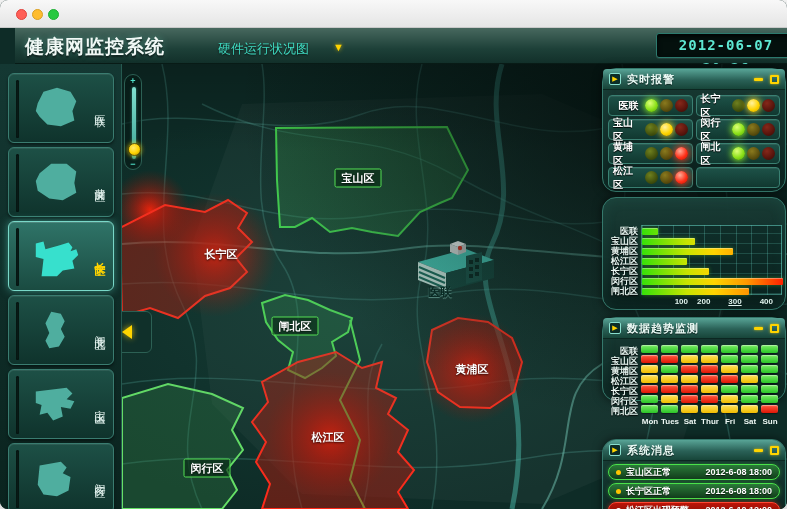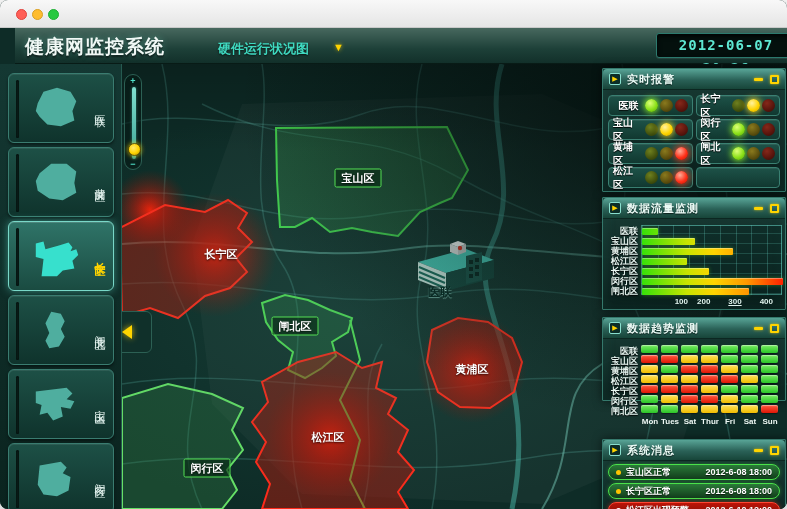--- a/index.html
+++ b/index.html
@@ -8,21 +8,21 @@
     box-shadow:0 6px 24px rgba(0,0,0,.35);background:#0e2c27;}
   
   #chrome{position:absolute;left:0;top:0;width:100%;height:28px;
     background:linear-gradient(#f8f8f8,#e5e5e5);border-bottom:1px solid #c9c9c9;}
   .dot{position:absolute;top:8.5px;width:11px;height:11px;border-radius:50%;}
   
   #appbar{position:absolute;left:0;top:28px;width:100%;height:36px;
     background:linear-gradient(#47685e,#1d4038 60%,#12302a);border-bottom:1px solid #081b16;margin-left:15px;}
   #app-title{position:absolute;left:10px;top:6px;font-size:19px;font-weight:bold;color:#f0f8f5;
     letter-spacing:1px;text-shadow:0 2px 2px rgba(0,0,0,.6),0 0 6px rgba(120,230,210,.35);}
-  #app-subtitle{position:absolute;left:203px;top:12px;font-size:13px;font-weight:bold;color:#3fd9c0;
+  #app-subtitle{position:absolute;left:203px;top:12px;font-size:13px;font-weight:normal;color:#3fd9c0;
     text-shadow:0 1px 2px rgba(0,0,0,.7);}
   #subtitle-caret{position:absolute;left:318px;top:13px;font-size:11px;color:#ffd400;cursor:pointer;
     text-shadow:0 0 4px rgba(255,212,0,.7);}
   #clock{position:absolute;right:6px;top:5px;width:140px;height:25px;background:#04100d;
     border:1px solid #2c7a6e;border-radius:3px;color:#5ee8d2;font-family:"DejaVu Sans Mono",monospace;
     font-size:14px;font-weight:bold;text-align:center;line-height:23px;letter-spacing:1px;
     box-shadow:inset 0 2px 5px rgba(0,0,0,.9),0 1px 0 rgba(255,255,255,.08);}
   
   #sidebar{position:absolute;left:0;top:64px;width:122px;height:445px;
     background:linear-gradient(#143833,#0a231e);border-right:1px solid #255a50;z-index:5;}
@@ -60,21 +60,21 @@
   #map{position:absolute;left:122px;top:64px;width:665px;height:445px;background:#0e2c27;overflow:hidden;}
   #map .shade{position:absolute;inset:0;pointer-events:none;
     background:radial-gradient(ellipse at 78% 8%,rgba(3,12,10,.75),transparent 55%),
                radial-gradient(ellipse at 35% 55%,rgba(45,115,100,.22),transparent 60%),
                linear-gradient(rgba(0,0,0,.25),transparent 20%);}
   .map-label{position:absolute;transform:translate(-50%,-50%);font-size:11px;font-weight:bold;color:#fff;
     white-space:nowrap;text-shadow:0 1px 2px rgba(0,0,0,.8);z-index:3;}
   .map-label.boxed{border:1px solid #55e055;background:rgba(8,42,20,.6);padding:1px 6px;border-radius:2px;}
   .map-label.dark{color:#0a2a24;text-shadow:0 1px 1px rgba(160,230,215,.5);font-size:12px;}
   
-  .panel{position:absolute;left:602px;width:184px;border:1px solid #35796c;border-radius:1px;z-index:10;
+  .panel{position:absolute;left:602px;width:184px;border:1px solid #35796c;border-radius:14px;z-index:10;
     background:linear-gradient(178deg,rgba(26,62,55,.97),rgba(8,28,25,.97));
     box-shadow:0 0 10px rgba(0,0,0,.55),inset 0 0 14px rgba(45,125,110,.18);}
   .panel-header{position:relative;height:21px;border-radius:4px 4px 0 0;
     background:linear-gradient(#58a496,#2a6157 55%,#174539);border-bottom:1px solid #0c2721;
     display:flex;align-items:center;padding:0 6px;}
   .ph-icon{width:12px;height:12px;border:1px solid #8adfce;border-radius:2px;background:#0c2d27;
     color:#ffd400;font-size:7px;line-height:10px;text-align:center;cursor:pointer;flex:0 0 auto;}
   .ph-title{margin-left:6px;font-size:11px;font-weight:bold;color:#eafaf5;letter-spacing:1px;
     text-shadow:0 1px 1px rgba(0,0,0,.6);flex:1;}
   .ph-min{width:9px;height:3px;background:#ffd400;border-radius:1px;margin-right:7px;cursor:pointer;
@@ -328,26 +328,20 @@
           <div class="alarm-name">松江区</div>
           <div class="led g off"></div>
           <div class="led y off"></div>
           <div class="led r on"></div>
         </div>
         <div class="alarm-cell"></div>
       </div>
   </div>
 
   <div class="panel" id="panel-traffic">
-    <div class="panel-header">
-      <div class="ph-icon">▶</div>
-      <div class="ph-title">数据流量监测</div>
-      <div class="ph-min"></div>
-      <div class="ph-max"></div>
-    </div>
     <div id="traffic-plot">
         <div class="t-bar" style="top: 1.5px; width: 16px;"></div>
         <div class="t-bar" style="top: 11.5px; width: 53px;"></div>
         <div class="t-bar" style="top: 21.5px; width: 91px;"></div>
         <div class="t-bar" style="top: 31.5px; width: 45px;"></div>
         <div class="t-bar" style="top: 41.5px; width: 67px;"></div>
         <div class="t-bar" style="top: 51.5px; width: 141px;"></div>
         <div class="t-bar" style="top: 61.5px; width: 107px;"></div>
       </div>
     <div id="traffic-extras">

